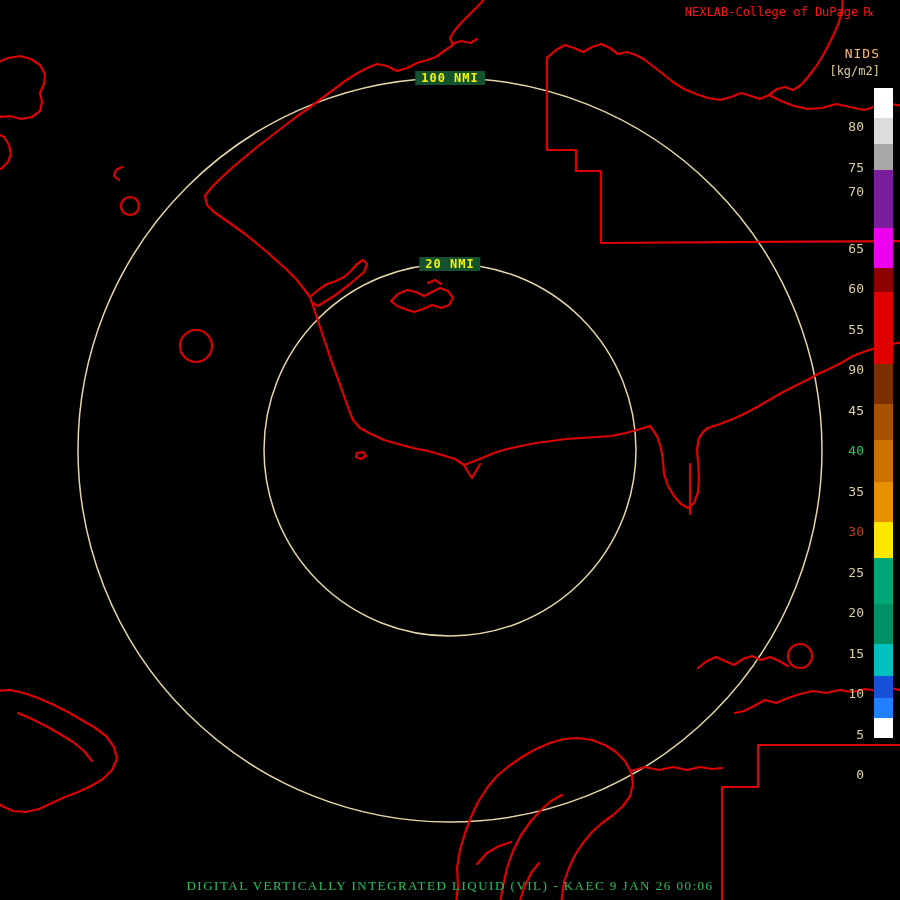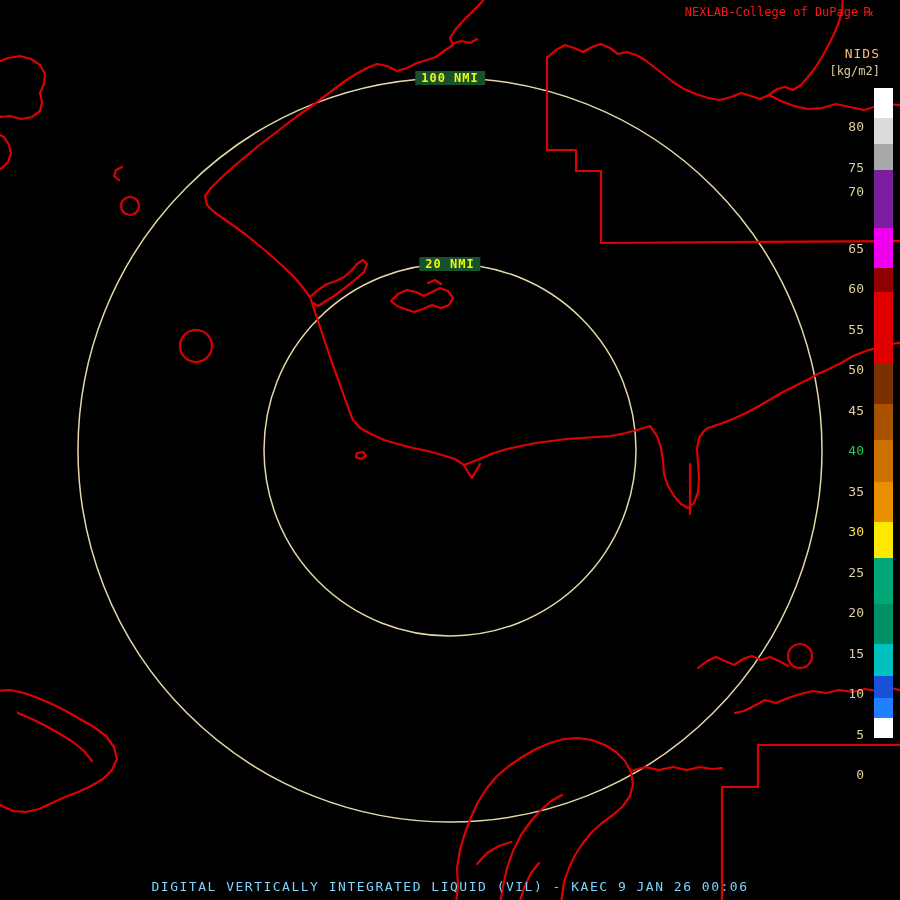--- a/index.html
+++ b/index.html
@@ -83,28 +83,28 @@
       <div style="height: 20px; background: rgb(32, 128, 255);"></div>
       <div style="height: 20px; background: rgb(255, 255, 255);"></div>
     </div>
   <div id="cb-ticks">
       <div class="cb-tick" style="top: 119px; color: rgb(221, 208, 162);">80</div>
       <div class="cb-tick" style="top: 159.5px; color: rgb(221, 208, 162);">75</div>
       <div class="cb-tick" style="top: 184px; color: rgb(221, 208, 162);">70</div>
       <div class="cb-tick" style="top: 240.5px; color: rgb(221, 208, 162);">65</div>
       <div class="cb-tick" style="top: 281px; color: rgb(221, 208, 162);">60</div>
       <div class="cb-tick" style="top: 321.5px; color: rgb(221, 208, 162);">55</div>
-      <div class="cb-tick" style="top: 362px; color: rgb(221, 208, 162);">50</div>
+      <div class="cb-tick" style="top: 362px; color: rgb(221, 208, 162);">90</div>
       <div class="cb-tick" style="top: 402.5px; color: rgb(221, 208, 162);">45</div>
       <div class="cb-tick" style="top: 443px; color: #22c55e;">40</div>
       <div class="cb-tick" style="top: 483.5px; color: rgb(221, 208, 162);">35</div>
-      <div class="cb-tick" style="top: 524px; color: #fde047;">30</div>
+      <div class="cb-tick" style="top: 524px; color: #c2410c;">30</div>
       <div class="cb-tick" style="top: 564.5px; color: rgb(221, 208, 162);">25</div>
       <div class="cb-tick" style="top: 605px; color: rgb(221, 208, 162);">20</div>
       <div class="cb-tick" style="top: 645.5px; color: rgb(221, 208, 162);">15</div>
       <div class="cb-tick" style="top: 686px; color: rgb(221, 208, 162);">10</div>
       <div class="cb-tick" style="top: 726.5px; color: rgb(221, 208, 162);">5</div>
       <div class="cb-tick" style="top: 767px; color: rgb(221, 208, 162);">0</div>
     </div>
 
-  <div id="caption" style="color: #7dd3fc;">DIGITAL VERTICALLY INTEGRATED LIQUID (VIL) - KAEC 9 JAN 26 00:06</div>
+  <div id="caption" style="color: #22c55e; font-family: Liberation Serif, serif;">DIGITAL VERTICALLY INTEGRATED LIQUID (VIL) - KAEC 9 JAN 26 00:06</div>
 
 </div>
 
 </body></html>

